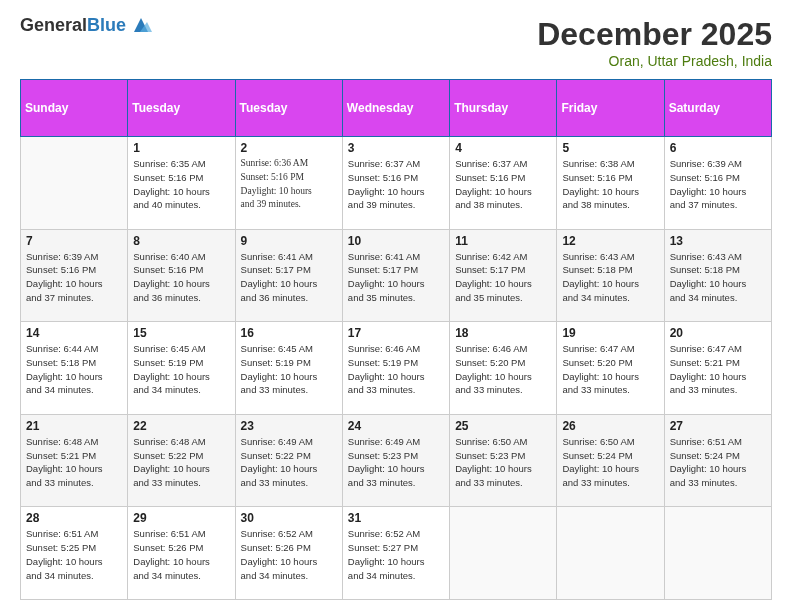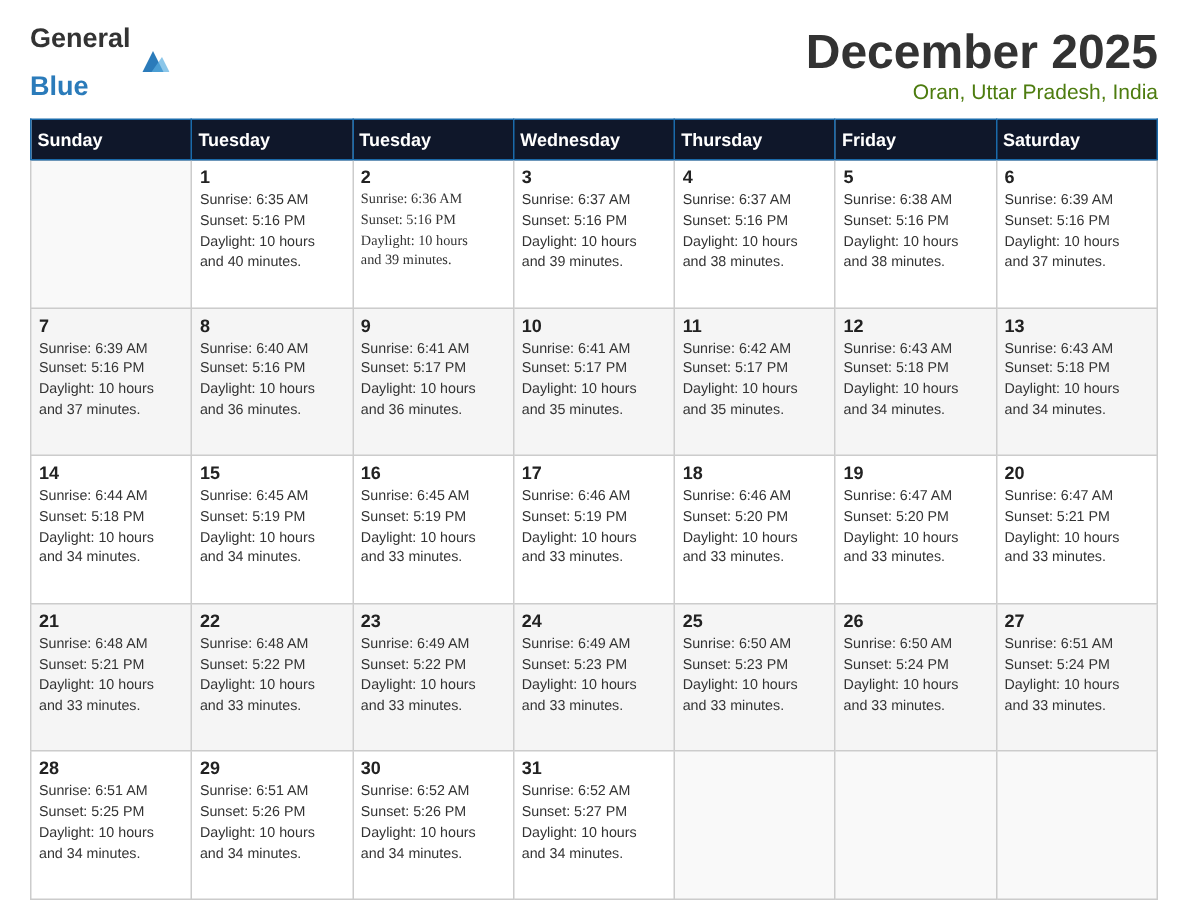--- a/index.html
+++ b/index.html
@@ -22,23 +22,21 @@
       align-items: flex-start;
       justify-content: space-between;
       margin-bottom: 10px;
     }
     .logo {
       display: flex;
       align-items: center;
     }
     .logo-text {
       display: flex;
-      flex-direction: column;
       line-height: 1.1;
-      gap: 12px;
     }
     .logo-general {
       font-size: 18px;
       font-weight: bold;
       color: #333;
     }
     .logo-blue {
       font-size: 18px;
       font-weight: bold;
       color: #2b7bba;
@@ -62,25 +60,25 @@
       color: #4d7c0f;
     }
     .calendar {
       flex: 1;
       border: 1px solid #ccc;
       border-collapse: collapse;
       width: 100%;
       table-layout: fixed;
     }
     .calendar th {
-      background-color: #0f172a;
+      background-color: #d946ef;
       color: #fff;
       font-size: 12px;
       font-weight: bold;
-      padding: 6px 4px;
+      padding: 21px 4px;
       text-align: left;
       border: 1px solid #1a6aaa;
     }
     .calendar td {
       vertical-align: top;
       padding: 4px 5px;
       border: 1px solid #ccc;
       font-size: 10px;
       color: #333;
       background: #fff;

